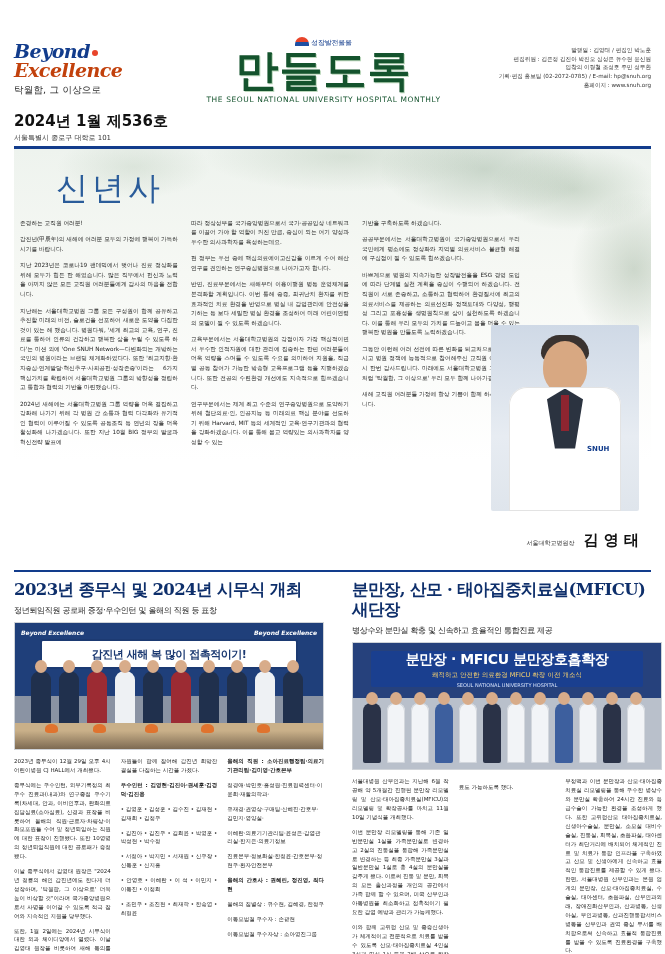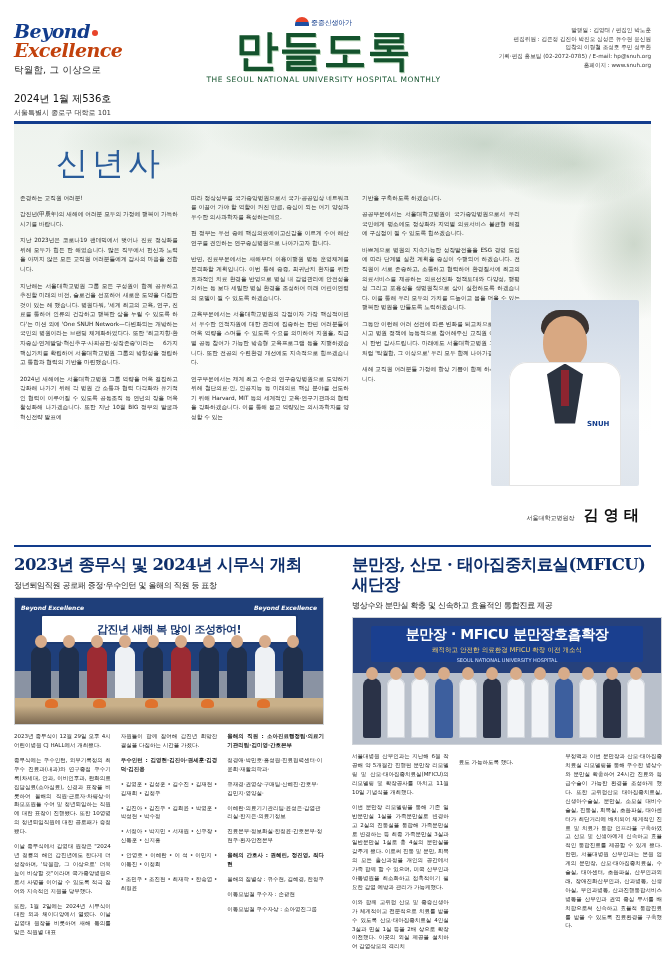--- a/index.html
+++ b/index.html
@@ -15,20 +15,21 @@
   }
 
   
   .masthead {
     position: relative;
     height: 92px;
     padding: 8px 14px 0 14px;
     display: flex;
     align-items: flex-start;
     justify-content: space-between;
+    margin-top: 20px;
   }
   .logo-block { width: 160px; padding-top: 14px; }
   .logo-beyond {
     font-family: "DejaVu Serif", "Liberation Serif", serif;
     font-size: 19px;
     font-weight: bold;
     font-style: italic;
     color: #123c8c;
     line-height: 1.02;
     letter-spacing: -0.5px;
@@ -98,21 +99,21 @@
     line-height: 1.55;
     color: #333;
     text-align: right;
   }
   .issue-line {
     padding: 0 14px;
     display: flex;
     align-items: baseline;
     gap: 10px;
   }
-  .issue-no { font-size: 10px; font-weight: normal; color: #111; }
+  .issue-no { font-size: 15px; font-weight: bold; color: #111; }
   .addr { font-size: 7px; color: #333; }
   .rule-thick { height: 2.5px; background: #123c8c; margin: 3px 14px 0 14px; }
 
   
   .hero {
     position: relative;
     margin: 0 14px;
     height: 415px;
     background: linear-gradient(180deg,#eef3ee 0%, #f6f8f4 30%, #ffffff 75%);
     overflow: hidden;
@@ -321,21 +322,21 @@
   <div class="logo-block">
     <div class="logo-beyond">
       <span>Beyond</span><span class="logo-dot"></span><br>
       <span class="accent">Excellence</span>
     </div>
     <div class="logo-kr">탁월함, 그 이상으로</div>
   </div>
 
   <div class="title-block">
     <div class="snuh-mini">
-      <span class="sun"></span><span>중증신생아가</span>
+      <span class="sun"></span><span>성장발전을을</span>
     </div>
     <div class="paper-title">만들도록</div>
     <div class="paper-subtitle">THE SEOUL NATIONAL UNIVERSITY HOSPITAL MONTHLY</div>
   </div>
 
   <div class="right-block">
     <div class="pubinfo">
       <div>발행일 : 김영태 / 편집인 박노훈</div>
       <div>편집위원 : 김은정 김진아 박진오 심성은 유수현 윤신원</div>
       <div>임창의 이형철 조성호 주민 성무환</div>
@@ -401,21 +402,21 @@
 
 <div class="articles">
 
   <div class="article">
     <div class="art-head">2023년 종무식 및 2024년 시무식 개최</div>
     <div class="art-sub">정년퇴임직원 공로패 증정·우수인턴 및 올해의 직원 등 표창</div>
 
     <div class="art-photo photo1">
       <div class="side-logo l">Beyond Excellence</div>
       <div class="side-logo r">Beyond Excellence</div>
-      <div class="banner">갑진년 새해 복 많이 조성하여!</div>
+      <div class="banner">갑진년 새해 복 많이 접촉적이기!</div>
       <div class="people">
         <div class="p" style="left:16px;"></div>
         <div class="p" style="left:44px;"></div>
         <div class="p red" style="left:72px;"></div>
         <div class="p white" style="left:100px;"></div>
         <div class="p" style="left:128px;"></div>
         <div class="p red" style="left:156px;"></div>
         <div class="p" style="left:184px;"></div>
         <div class="p" style="left:212px;"></div>
         <div class="p white" style="left:240px;"></div>

